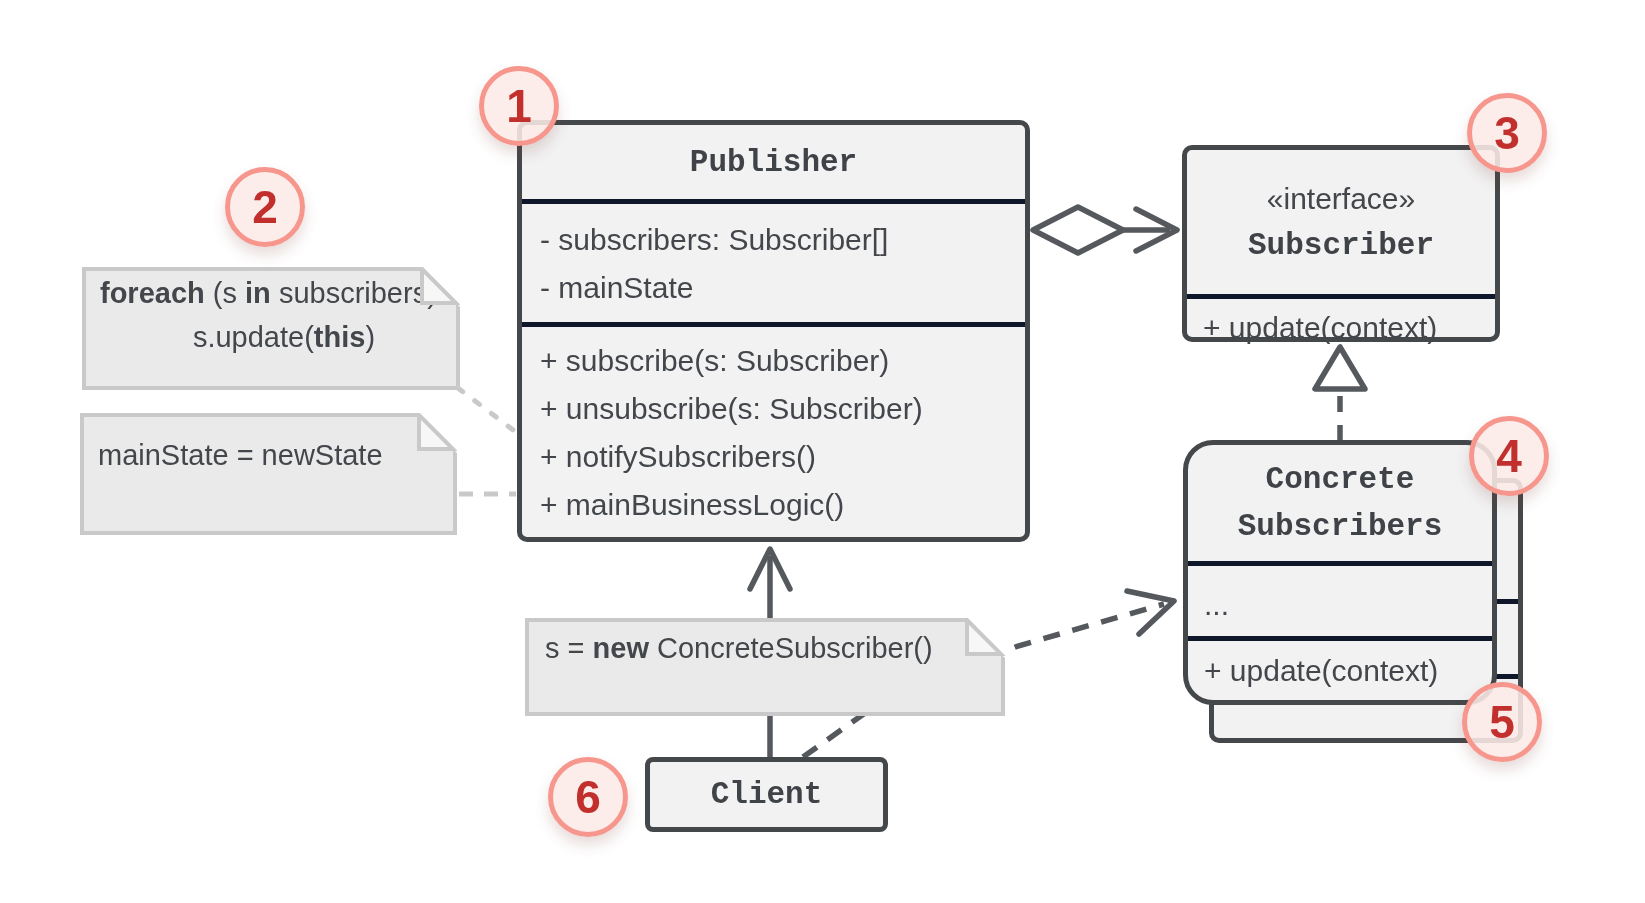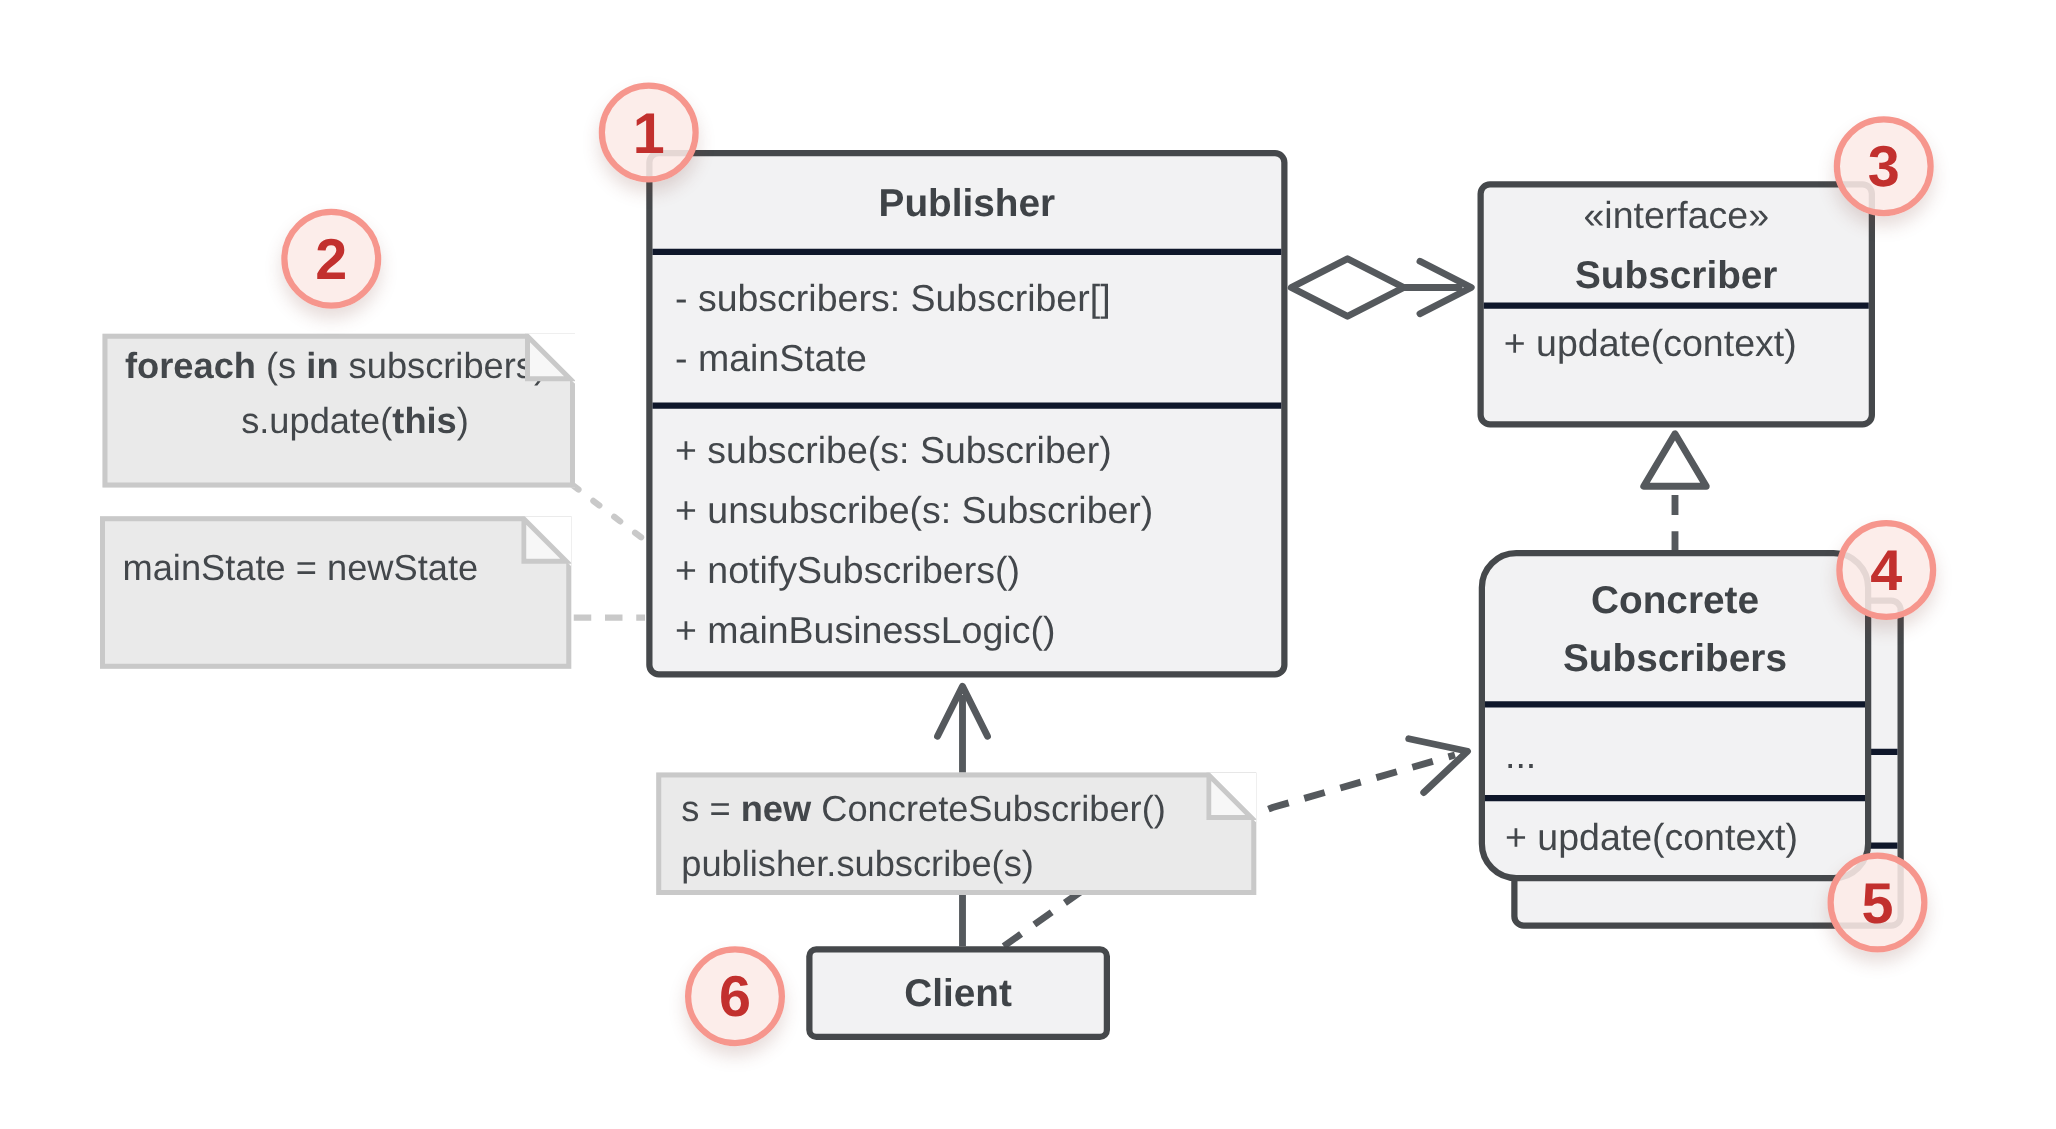--- a/index.html
+++ b/index.html
@@ -4,21 +4,21 @@
 <style>
   html,body{margin:0;padding:0;background:#ffffff;}
   body{font-family:"Liberation Sans","DejaVu Sans",sans-serif;color:#43474b;}
   .canvas{position:relative;width:1645px;height:903px;background:#ffffff;overflow:hidden;}
   .svg-layer{position:absolute;left:0;top:0;z-index:1;}
   .uml-box{position:absolute;background:#f2f2f3;border:5px solid #45484b;border-radius:10px;
            box-sizing:border-box;z-index:2;}
   .sec{box-sizing:border-box;overflow:hidden;}
   .sec.divided{border-top:5px solid #0f172a;}
   .hdr{display:flex;flex-direction:column;align-items:center;justify-content:center;}
-  .title{font-weight:bold;font-size:31px;line-height:47px;color:#3f4347;}
+  .title{font-weight:bold;font-size:31px;line-height:47px;color:#3f4347;font-family:Liberation Mono, monospace;}
   .stereo{font-weight:normal;font-size:30px;line-height:47px;}
   .body-line{font-size:30px;line-height:48px;white-space:pre;}
   .note{position:absolute;background:#eaeaea;border:4px solid #c9c9c9;box-sizing:border-box;
         z-index:3;font-size:29px;line-height:44px;}
   .note .nline{white-space:pre;}
   .b{font-weight:bold;}
   .fold{position:absolute;top:-4px;right:-4px;}
   .badge{position:absolute;width:80px;height:80px;border-radius:50%;
          background:rgba(252,234,231,0.88);border:5px solid #f6968d;box-sizing:border-box;
          z-index:4;display:flex;align-items:center;justify-content:center;
@@ -65,21 +65,21 @@
     </div>
     <div class="sec divided" style="height:215px;padding:10px 0 0 18px;">
       <div class="body-line">+ subscribe(s: Subscriber)</div>
       <div class="body-line">+ unsubscribe(s: Subscriber)</div>
       <div class="body-line">+ notifySubscribers()</div>
       <div class="body-line">+ mainBusinessLogic()</div>
     </div>
   </div>
 
   <div class="uml-box" style="left:1182px;top:145px;width:318px;height:197px;">
-    <div class="sec hdr" style="height:92px;border-radius:17px;">
+    <div class="sec hdr" style="height:144px;border-radius:17px;">
       <div class="stereo">«interface»</div>
       <div class="title">Subscriber</div>
     </div>
     <div class="sec divided" style="height:67px;padding:5px 0 0 16px;">
       <div class="body-line">+ update(context)</div>
     </div>
   </div>
 
   <div class="uml-box" style="left:1183px;top:440px;width:314px;height:265px;border-radius:30px;">
     <div class="sec hdr" style="height:116px;">
@@ -112,21 +112,20 @@
   <div class="note" style="left:80px;top:413px;width:377px;height:122px;padding:16px 0 0 14px;">
     <div class="nline">mainState = newState</div>
     <svg class="fold" width="40" height="40" viewBox="0 0 40 40">
       <polygon points="0,0 40,0 40,40" fill="#ffffff"></polygon>
       <polygon points="2,2 36,36 2,36" fill="#f7f7f7" stroke="#c9c9c9" stroke-width="4"></polygon>
     </svg>
   </div>
 
   <div class="note" style="left:525px;top:618px;width:480px;height:98px;padding:4px 0 0 16px;">
     <div class="nline"><span>s = </span><span class="b">new</span><span> ConcreteSubscriber()</span></div>
-    <div class="nline">publisher.subscribe(s)</div>
     <svg class="fold" width="40" height="40" viewBox="0 0 40 40">
       <polygon points="0,0 40,0 40,40" fill="#ffffff"></polygon>
       <polygon points="2,2 36,36 2,36" fill="#f7f7f7" stroke="#c9c9c9" stroke-width="4"></polygon>
     </svg>
   </div>
 
   <div class="badge" style="left:479px;top:66px;">
       <span>1</span>
     </div>
   <div class="badge" style="left:225px;top:167px;">

